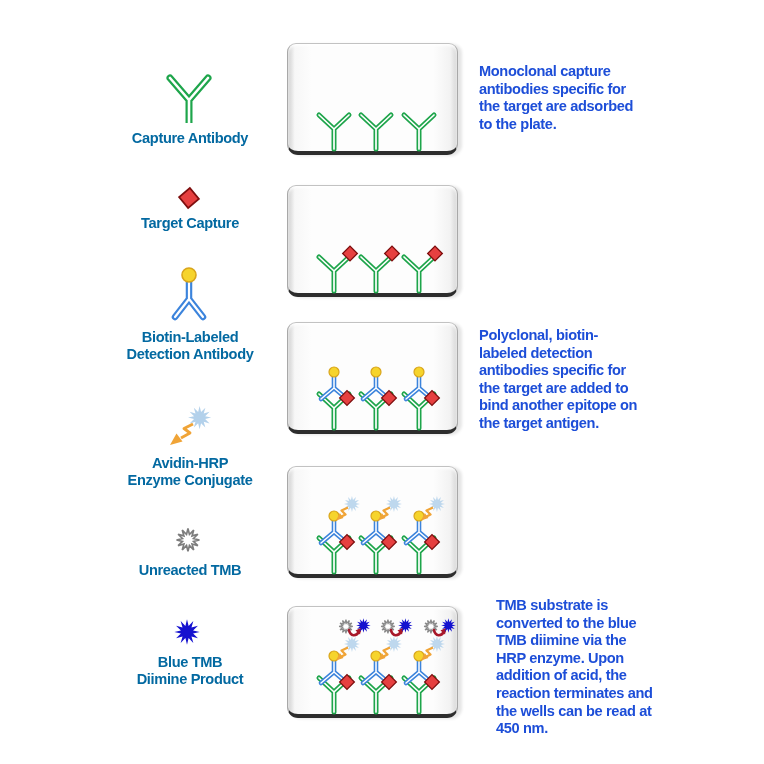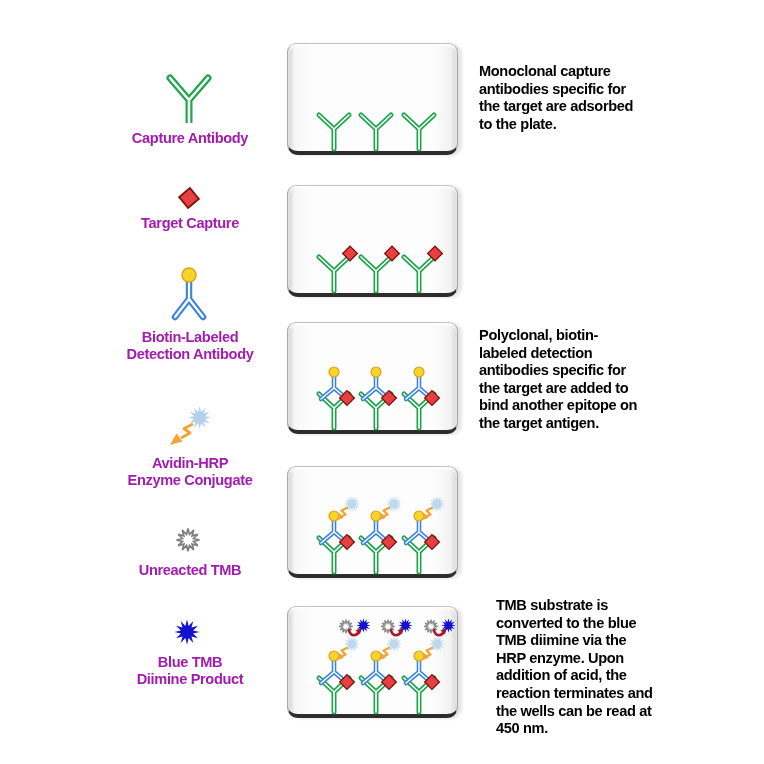--- a/index.html
+++ b/index.html
@@ -5,21 +5,21 @@
   html,body{margin:0;padding:0;background:#fff;}
   .canvas{
     position:relative;width:764px;height:764px;background:#ffffff;overflow:hidden;
     font-family:"Liberation Sans","DejaVu Sans",sans-serif;color:#0b0b0b;
   }
   
   .legend-icon{position:absolute;}
   .legend-label{
     position:absolute;left:58px;width:264px;text-align:center;
     font-size:14.6px;font-weight:bold;line-height:17px;letter-spacing:-0.35px;
-    white-space:pre-line;color:#a21caf;
+    white-space:pre-line;color:#0369a1;
   }
   .li-capture{left:163px;top:71px;}
   .li-antigen{left:177px;top:186px;}
   .li-biotin{left:169px;top:267px;}
   .li-avidin{left:157px;top:403px;}
   .li-utmb{left:175px;top:527px;}
   .li-btmb{left:173px;top:618px;}
   .ll1{top:130px;} .ll2{top:215px;} .ll3{top:329px;} .ll4{top:455px;} .ll5{top:562px;} .ll6{top:654px;}
   
   .well{
@@ -30,21 +30,21 @@
                linear-gradient(to bottom,#f2f2f2,#fdfdfd 12%);
     box-shadow:4px 1px 3px rgba(0,0,0,0.10), inset 0 2px 3px rgba(255,255,255,0.9);
     box-sizing:border-box;
   }
   .w1{top:43px;} .w2{top:185px;} .w3{top:322px;} .w4{top:466px;} .w5{top:606px;}
   .well-svg{position:absolute;left:0;top:0;width:169px;height:107px;overflow:visible;}
   
   .step-text{
     position:absolute;left:479px;width:284px;
     font-size:14.6px;font-weight:bold;line-height:17.6px;letter-spacing:-0.35px;
-    white-space:pre-line;color:#000000;
+    white-space:pre-line;color:#1d4ed8;
   }
   .t1{top:63px;} .t2{top:197px;} .t3{top:327px;} .t4{top:487px;} .t5{top:597px;margin-left:17px;}
   
   svg .s-green{stroke:#1ea54b;stroke-width:5;fill:none;stroke-linecap:round;stroke-linejoin:round;}
   svg .s-greenw{stroke:#ffffff;stroke-width:1.7;fill:none;stroke-linecap:round;stroke-linejoin:round;}
   svg .s-blue{stroke:#3c84dc;stroke-width:4.6;fill:none;stroke-linecap:round;stroke-linejoin:round;}
   svg .s-bluew{stroke:#ffffff;stroke-width:1.5;fill:none;stroke-linecap:round;stroke-linejoin:round;}
   svg .zz{stroke:#f0a437;stroke-width:2.3;fill:none;stroke-linejoin:round;}
   svg .zz-big{stroke:#f0a437;stroke-width:2.9;fill:none;stroke-linejoin:round;}
   svg .redarrow{stroke:#a8182a;stroke-width:2.6;fill:none;stroke-linecap:round;}

